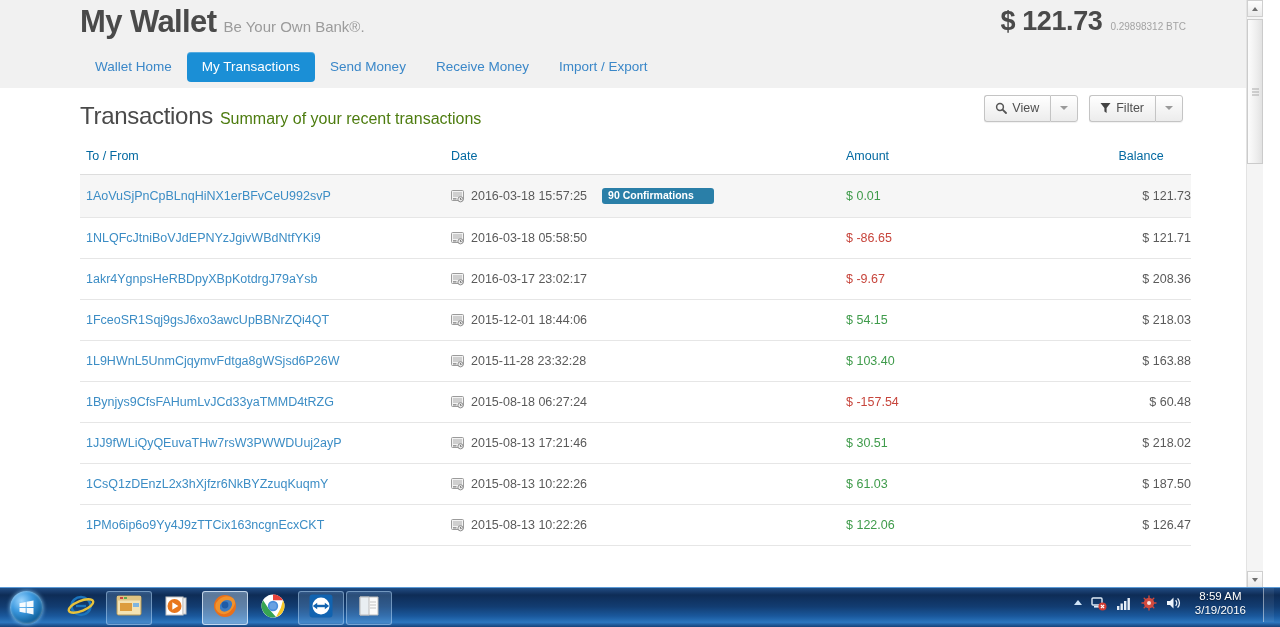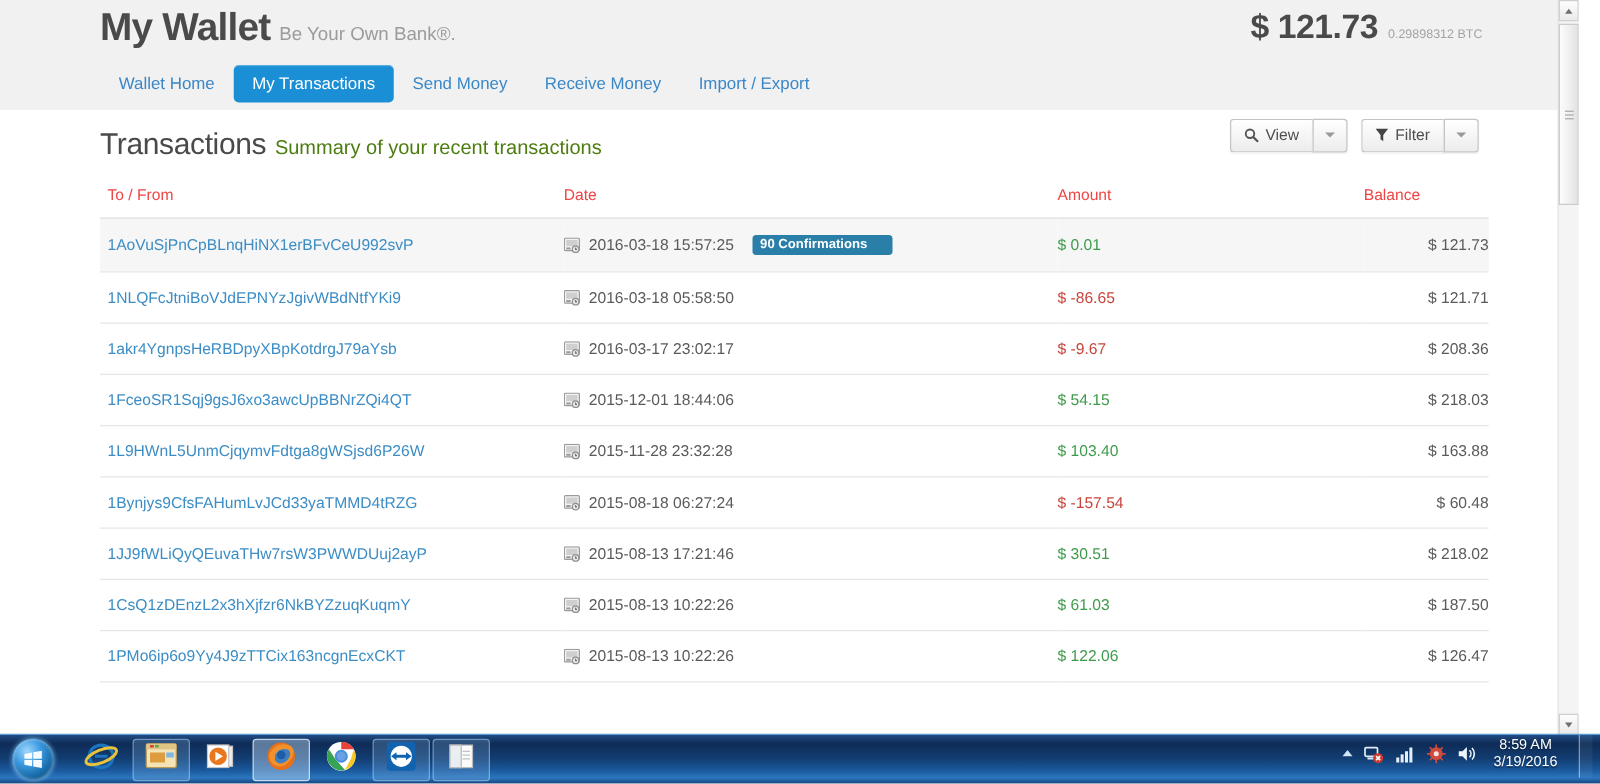--- a/index.html
+++ b/index.html
@@ -175,42 +175,42 @@
   
   .txtable {
     margin: 0 80px;
     width: calc(100% - 160px);
     border-collapse: collapse;
     table-layout: fixed;
   }
   .txtable th {
     font-size: 12.5px;
     font-weight: normal;
-    color: #ef4444;
+    color: #0369a1;
     text-align: left;
     padding: 9px 0 11px 0;
     border-bottom: 1px solid #dddddd;
   }
   .txtable td {
     font-size: 12.5px;
     padding: 13px 0 13px 0;
     border-bottom: 1px solid #e6e6e6;
     vertical-align: middle;
     color: #555555;
     white-space: nowrap;
     overflow: hidden;
   }
   .col-addr  { width: 365px; padding-left: 6px !important; }
   .col-date  { width: 395px; }
   .col-amt   { width: 245px; }
   .col-bal   { width: 100px; text-align: right; }
 
   th.col-addr { padding-left: 6px; }
   th.col-amt  { }
-  th.col-bal  { text-align: left; }
+  th.col-bal  { text-align: center; }
 
   tr.row-hover td { background: #f6f6f6; }
 
   .addr {
     color: #3c8dc5;
     text-decoration: none;
     font-size: 12.5px;
     cursor: pointer;
   }
 

